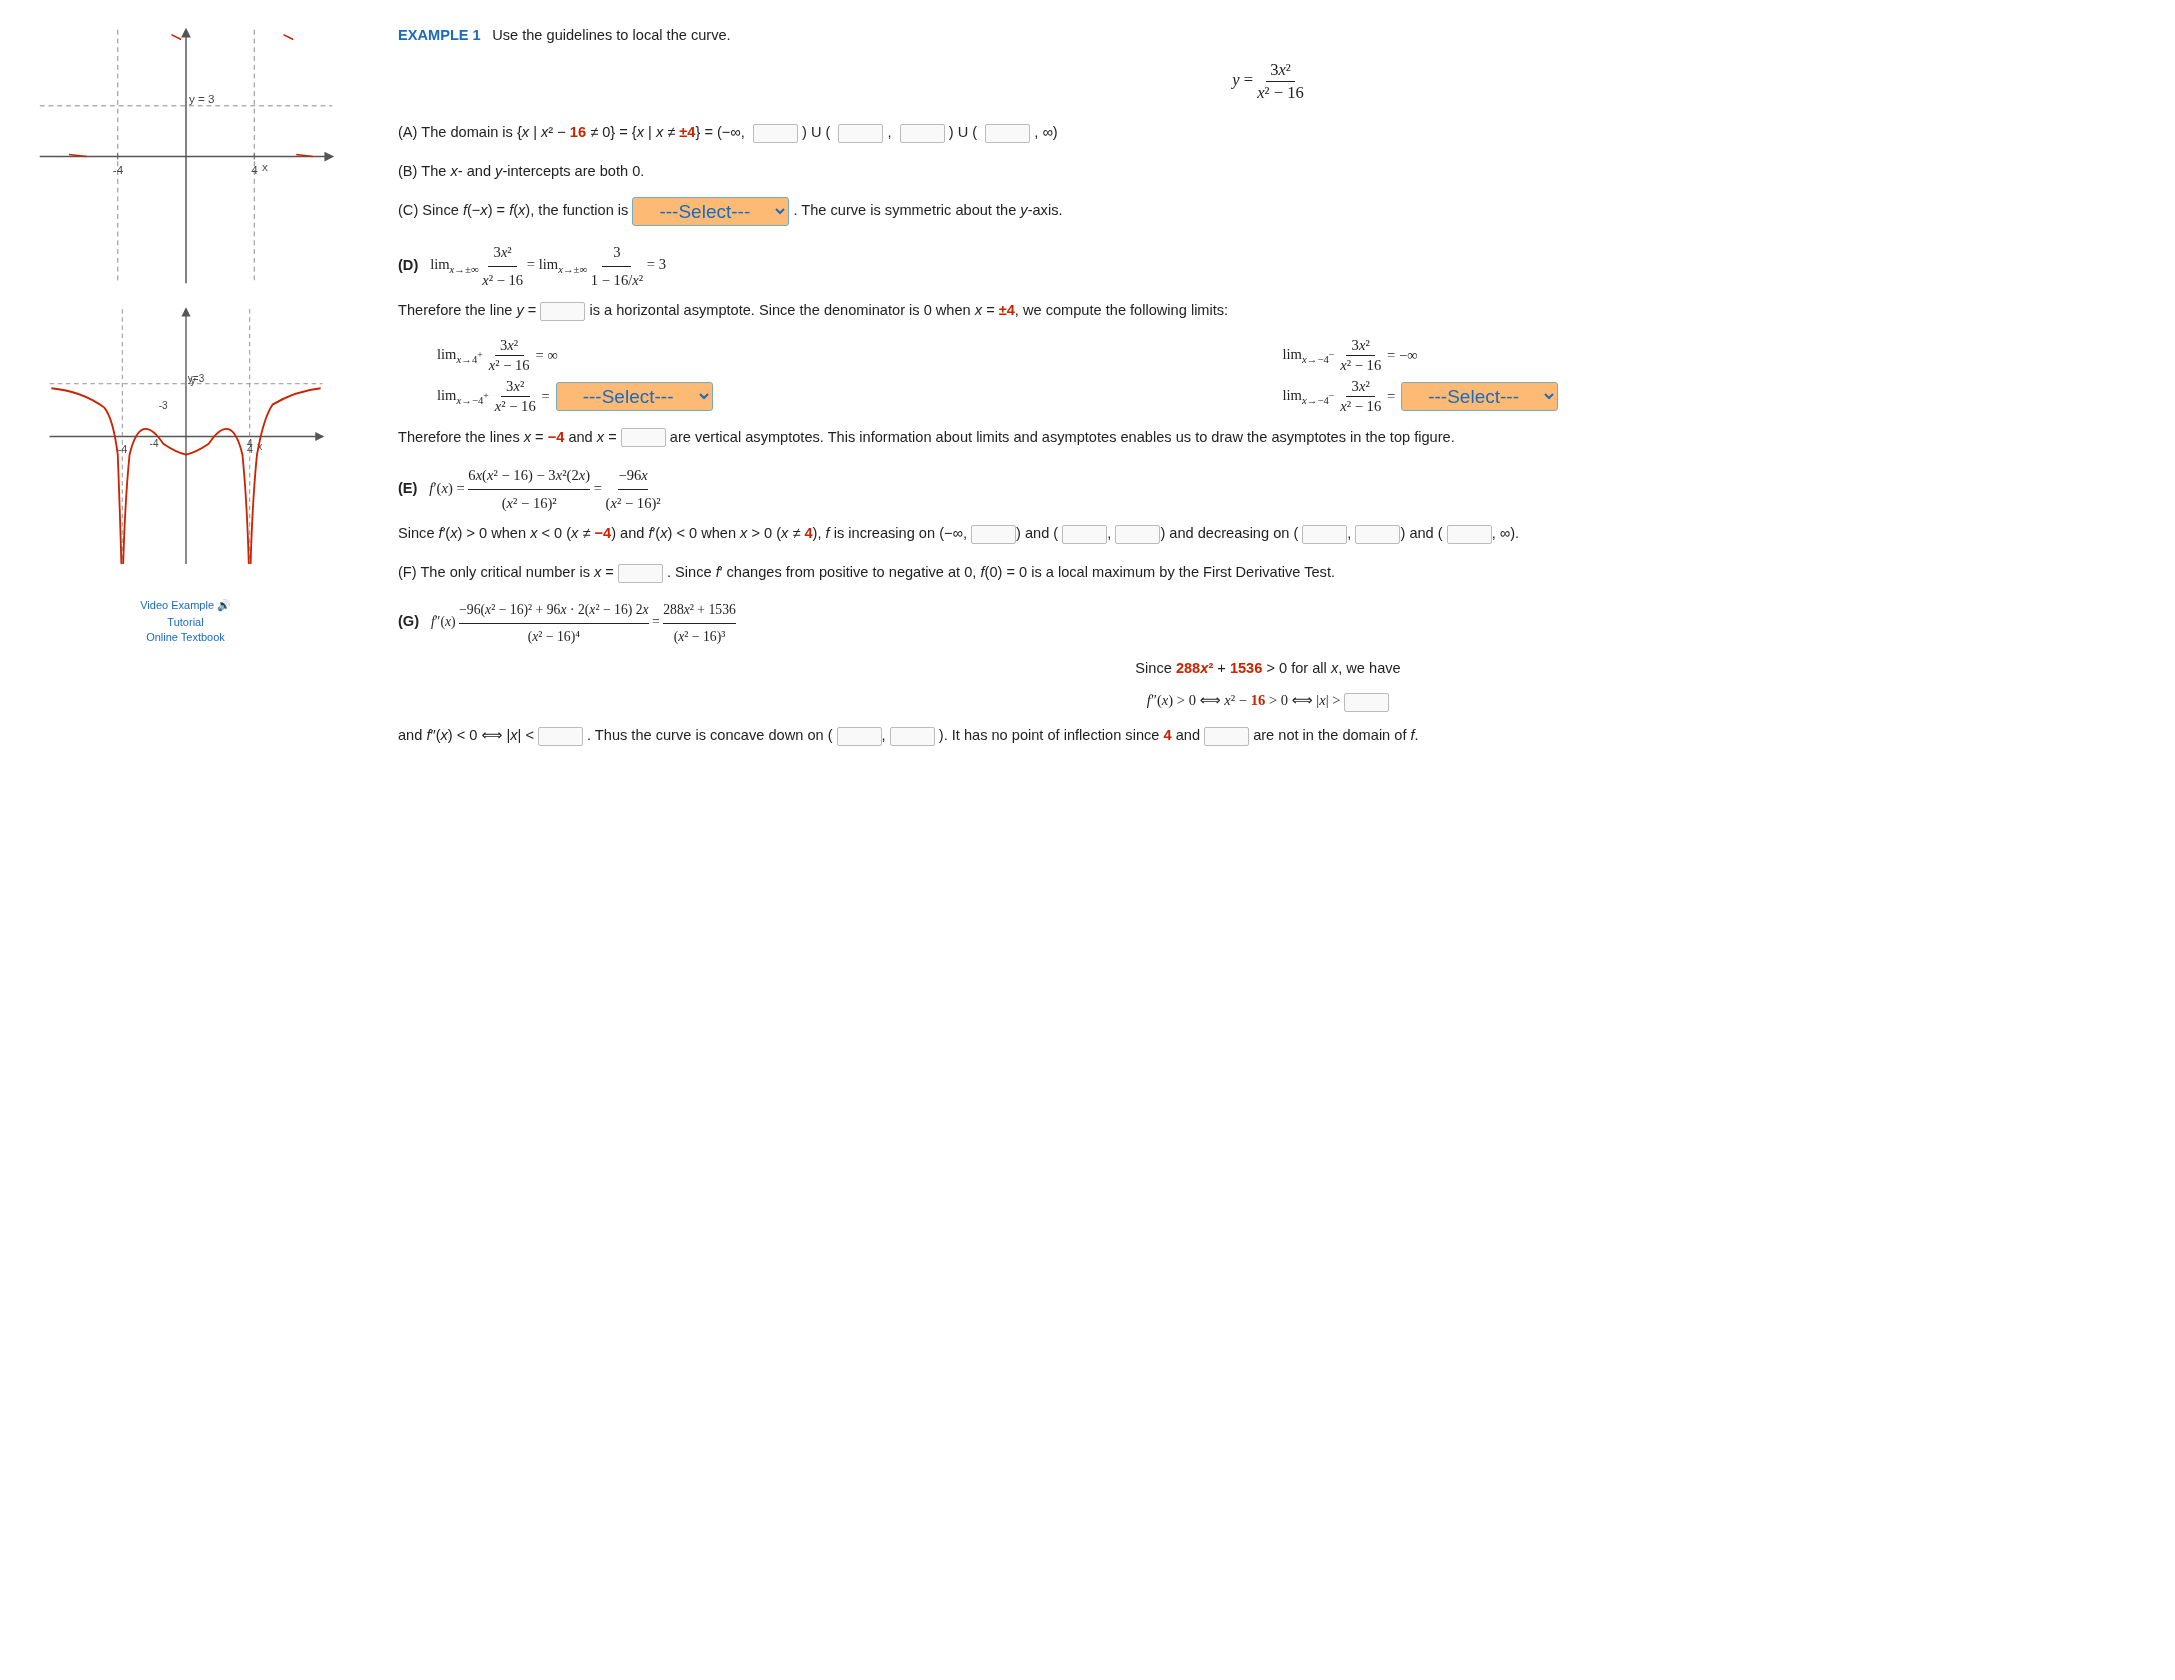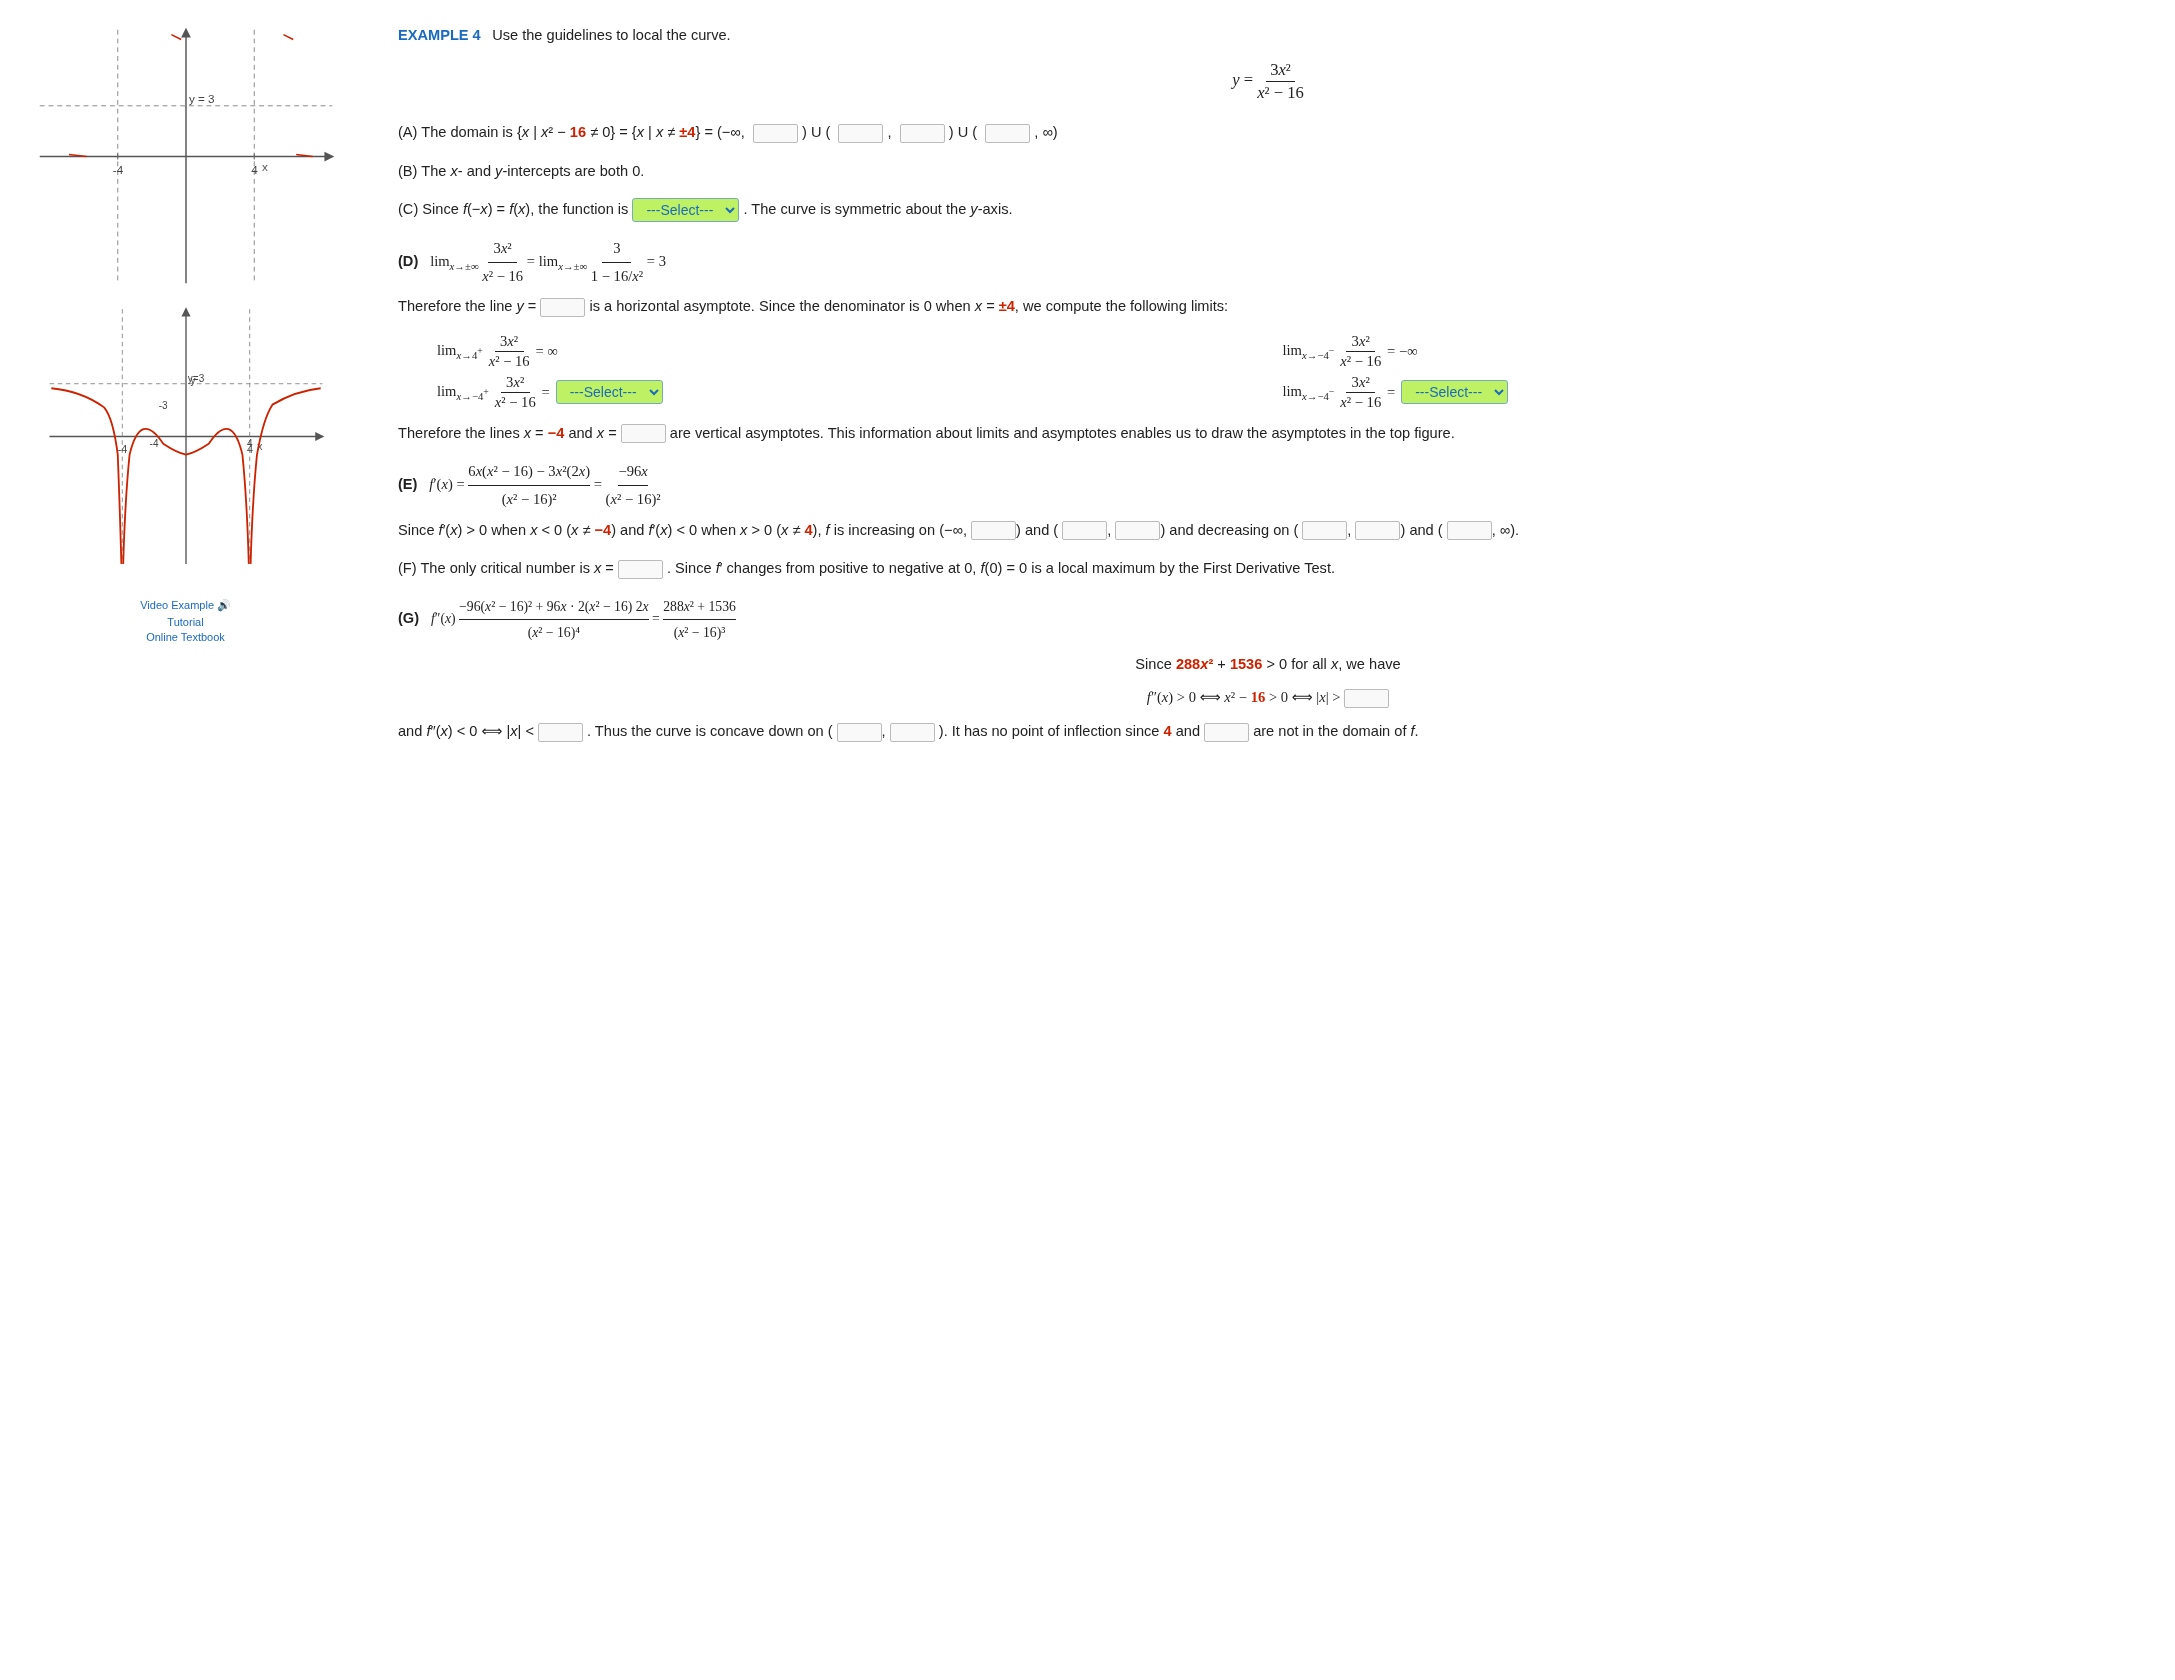--- a/index.html
+++ b/index.html
@@ -91,25 +91,25 @@
       border-radius: 2px;
       padding: 1px 3.9px;
       font-size: 13.7px;
       font-family: Arial, sans-serif;
       background: #f9f9f9;
       vertical-align: middle;
     }
     select {
       border: 1px solid #7ab;
       border-radius: 2.9px;
-      background: #bef264;
+      background: #fdba74;
       color: #1a6bbf;
-      font-size: 14px;
-      font-family: Arial, sans-serif;
-      padding: 2px 9px;
+      font-size: 19px;
+      font-family: Arial, sans-serif;
+      padding: 2px 22px;
       vertical-align: middle;
       cursor: pointer;
     }
     .frac {
       display: inline-flex;
       flex-direction: column;
       align-items: center;
       vertical-align: middle;
       font-family: Liberation Serif, serif;
     }
@@ -214,21 +214,21 @@
       <span>🔊</span>
     </a>
     <a href="#">Tutorial</a>
     <a href="#">Online Textbook</a>
   </div>
 </div>
 
 <div class="right-panel">
 
   <div style="margin-bottom:13.7px;">
-    <span class="example-title">EXAMPLE 4</span>
+    <span class="example-title">EXAMPLE 1</span>
     <span class="example-desc">Use the guidelines to local the curve.</span>
   </div>
 
   <div class="main-formula">
     <span><i>y</i> =</span>
     <span class="frac">
       <span class="num">3<i>x</i>²</span>
       <span class="den"><i>x</i>² − 16</span>
     </span>
   </div>

